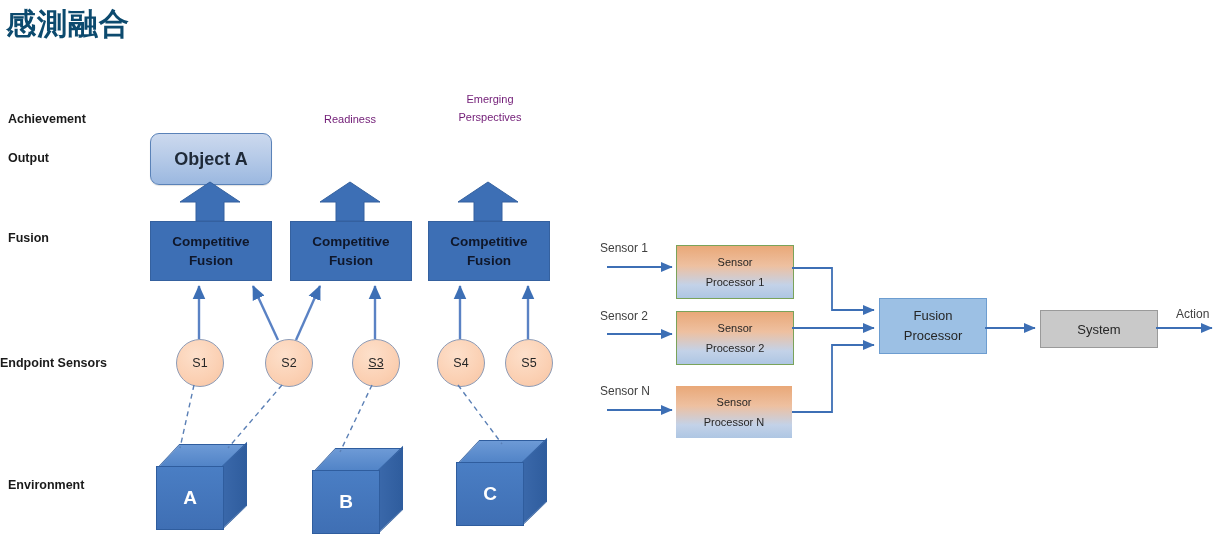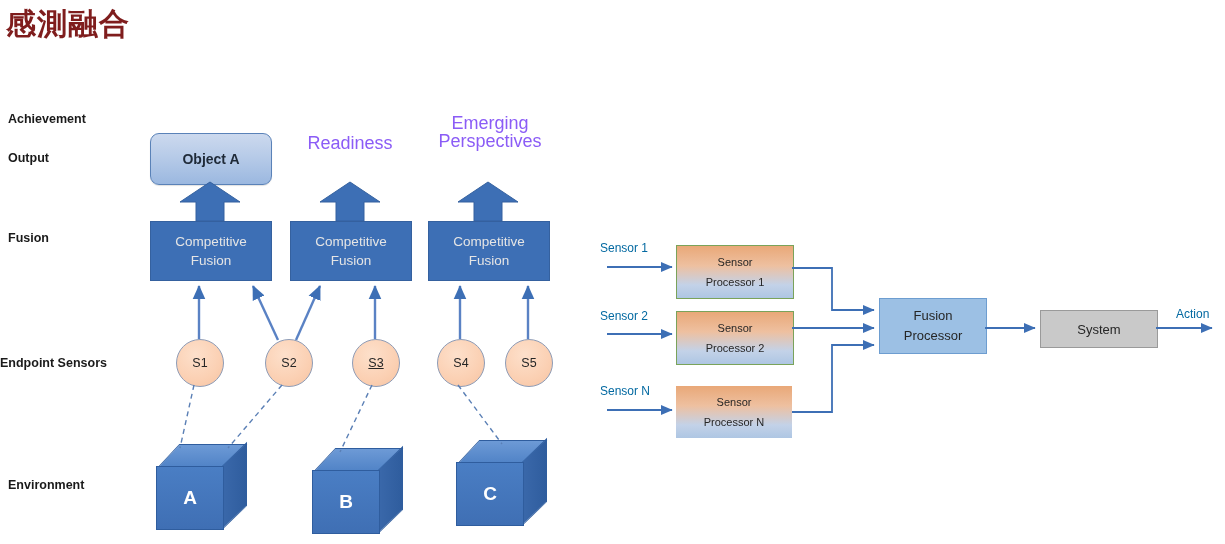--- a/index.html
+++ b/index.html
@@ -1,38 +1,38 @@
 <!DOCTYPE html>
 <html><head>
 <meta charset="utf-8">
 <style>
   html,body{margin:0;padding:0;background:#ffffff;}
   body{width:1225px;height:544px;position:relative;overflow:hidden;
        font-family:"Liberation Sans","DejaVu Sans",sans-serif;color:#262626;}
   #page{position:absolute;left:0;top:0;width:1225px;height:544px;}
 
   .title{position:absolute;left:6px;top:4px;font-size:30px;font-weight:700;
-         color:#7f1d1d;letter-spacing:1px;font-family:"DejaVu Sans",sans-serif;}
+         color:#0c4a6e;letter-spacing:1px;font-family:"DejaVu Sans",sans-serif;}
 
   .rowlabel{position:absolute;font-size:12.5px;font-weight:700;color:#1a1a1a;
             text-align:left;white-space:nowrap;}
 
-  .toplabel{position:absolute;font-size:18px;color:#8b5cf6;text-align:center;
-            white-space:nowrap;line-height:18px;margin-top:24px;}
+  .toplabel{position:absolute;font-size:11px;color:#701a75;text-align:center;
+            white-space:nowrap;line-height:18px;}
 
   .objbox{position:absolute;border:1px solid #5a82b8;border-radius:9px;
           background:linear-gradient(180deg,#ccd9ee 0%,#b7cbe8 45%,#9bb8e0 100%);
           box-shadow:0 1px 1px rgba(0,0,0,.12);
           display:flex;align-items:center;justify-content:center;
-          font-size:14px;font-weight:700;color:#1f2a38;}
+          font-size:18px;font-weight:700;color:#1f2a38;}
 
   .fusionbox{position:absolute;background:#3d6fb5;border:1px solid #35619f;
              display:flex;flex-direction:column;align-items:center;
-             justify-content:center;color:#e5e5e5;font-size:13.5px;
-             font-weight:400;line-height:19px;text-align:center;}
+             justify-content:center;color:#0f172a;font-size:13.5px;
+             font-weight:700;line-height:19px;text-align:center;}
 
   .sensor{position:absolute;border-radius:50%;border:1.3px solid #8e9bb5;
           background:radial-gradient(circle at 40% 32%,#fde0cb 0%,#fbd0b3 60%,#f6c3a1 100%);
           display:flex;align-items:center;justify-content:center;
           font-size:12.5px;color:#262626;font-weight:400;}
 
   .cube{position:absolute;}
   .cube .front{position:absolute;left:0;top:22px;width:66px;height:62px;
        background:linear-gradient(180deg,#4a7ec4 0%,#3f6fb4 100%);
        border:1px solid #2f5d9e;
@@ -54,21 +54,21 @@
   .pbox.plain{border:none;}
 
   .fproc{position:absolute;background:#9cc0e4;border:1px solid #6d9dd0;
          display:flex;flex-direction:column;align-items:center;justify-content:center;
          font-size:13px;line-height:20px;color:#262626;}
 
   .sysbox{position:absolute;background:#c9c9c9;border:1px solid #9a9a9a;
           display:flex;align-items:center;justify-content:center;
           font-size:13px;color:#262626;}
 
-  .smalllabel{position:absolute;font-size:12px;color:#0369a1;white-space:nowrap;}
+  .smalllabel{position:absolute;font-size:12px;color:#404040;white-space:nowrap;}
 
   svg.overlay{position:absolute;left:0;top:0;width:1225px;height:544px;
               pointer-events:none;}
 </style>
 </head>
 <body>
 
 <div id="page">
 
   <div class="title">感測融合</div>

